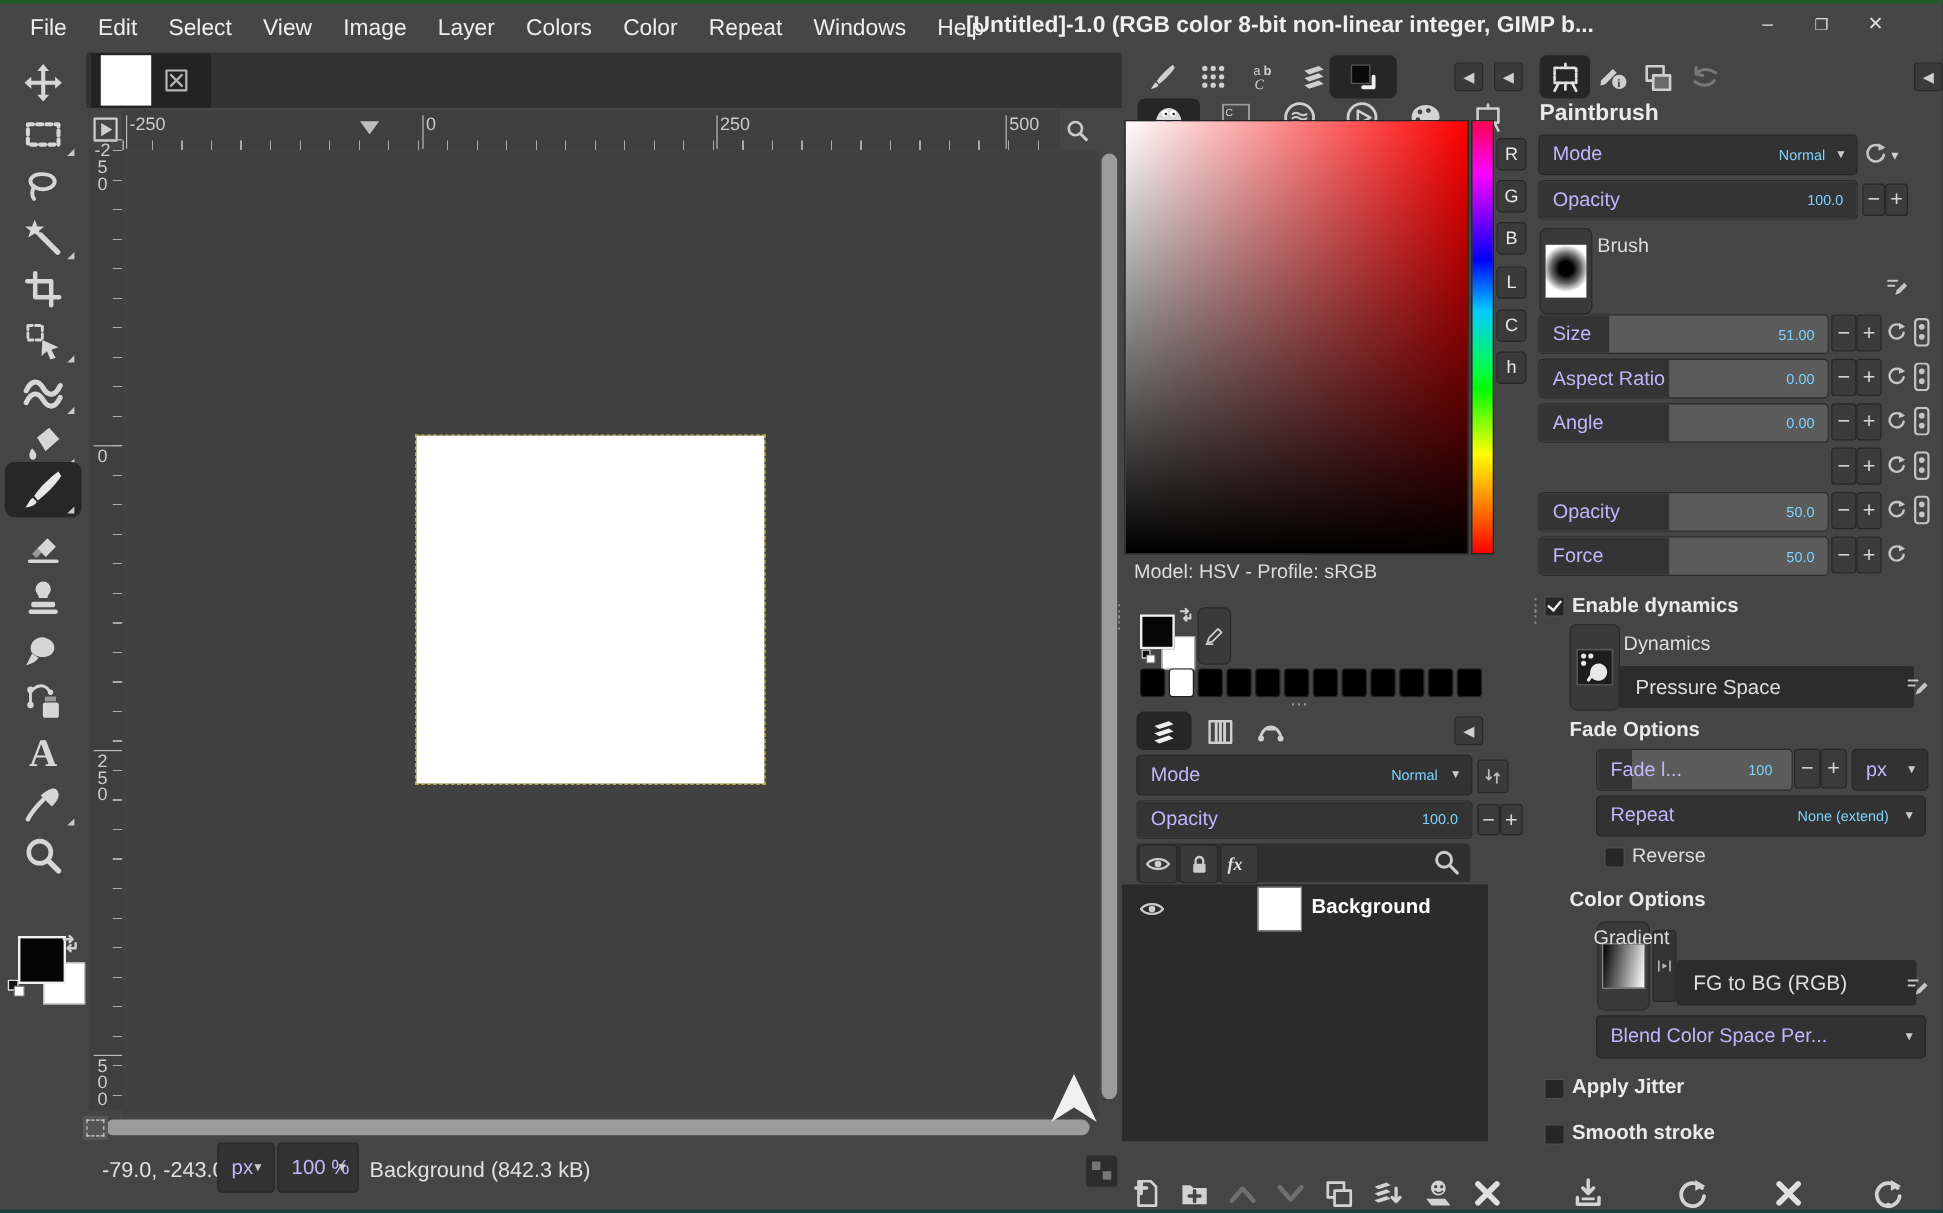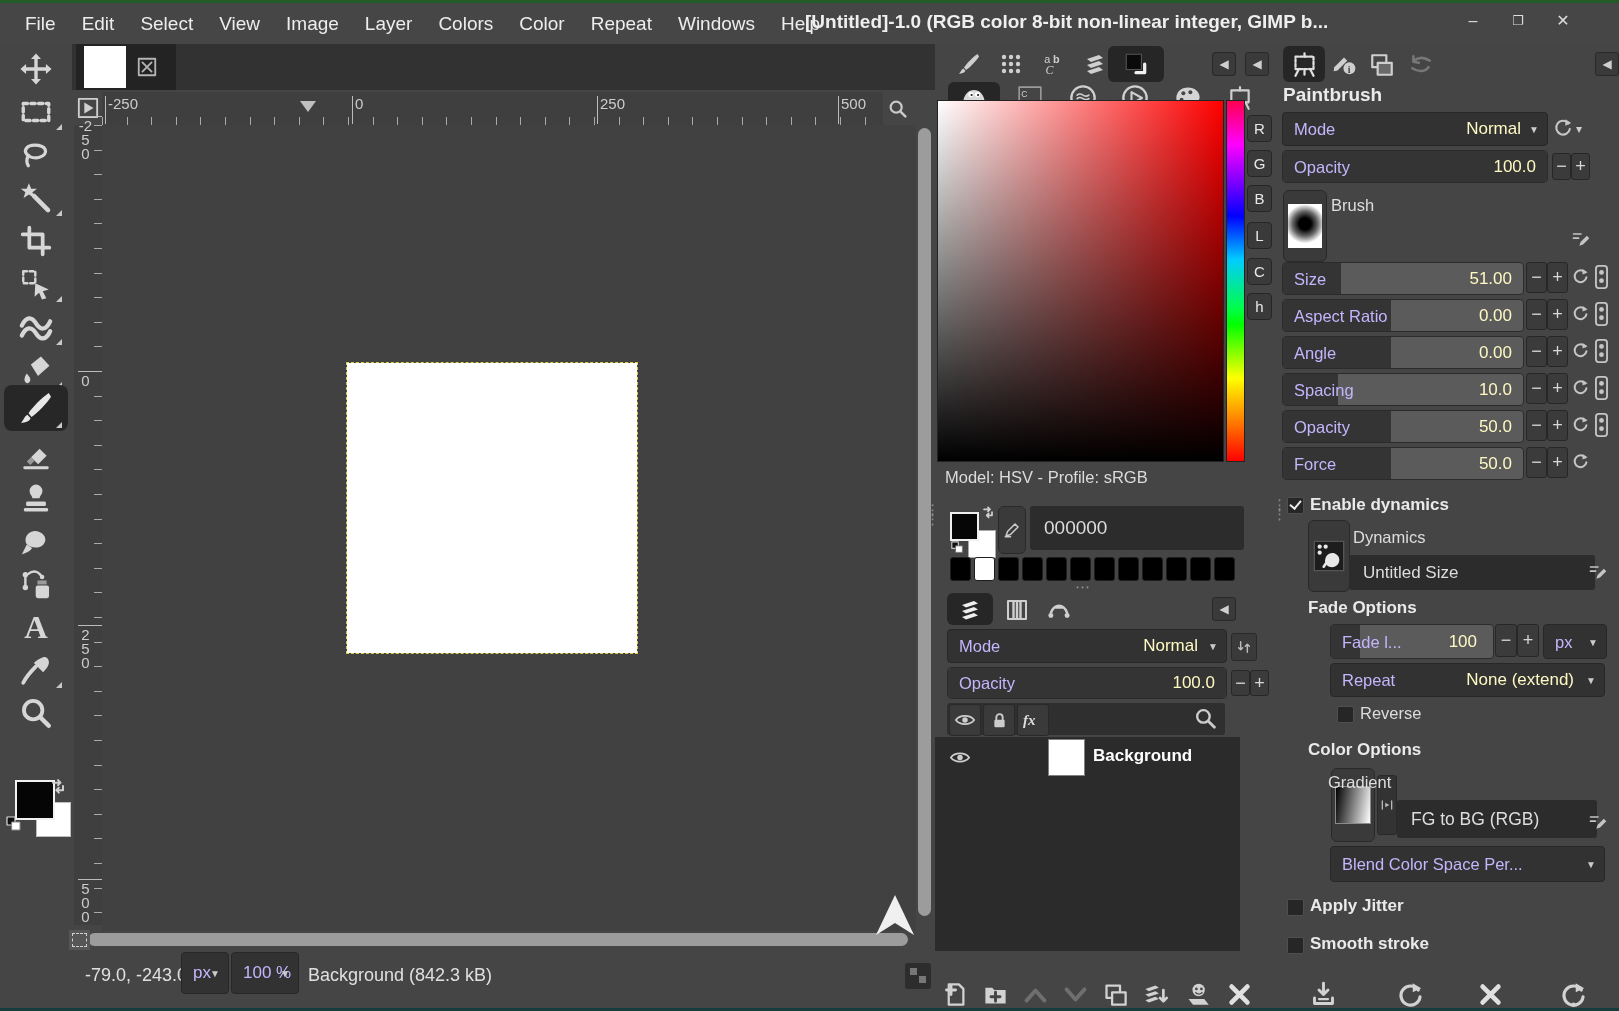--- a/index.html
+++ b/index.html
@@ -33,21 +33,21 @@
   .hlab{position:absolute;top:3px;font-size:15px;color:#cccccc}
   .htick{position:absolute;top:4px;width:1px;height:28px;background:#bbbbbb}
   .vlab{position:absolute;left:4px;width:15px;font-size:15px;line-height:14px;color:#cccccc;
         word-break:break-all;text-align:center}
   .vtick{position:absolute;left:4px;height:1px;width:24px;background:#bbbbbb}
 
   
   .slider{position:absolute;background:#5b5b5b;border:1px solid #2b2b2b;border-radius:4px;overflow:hidden}
   .slider .fill{position:absolute;left:0;top:0;bottom:0;background:#343434}
   .wlab{position:absolute;left:11px;top:50%;transform:translateY(-50%);font-size:16.5px;color:#c4b5fd;white-space:nowrap}
-  .wval{position:absolute;right:11px;top:50%;transform:translateY(-50%);font-size:17px;color:#fef9c3;white-space:nowrap}
+  .wval{position:absolute;right:11px;top:50%;transform:translateY(-50%);font-size:12px;color:#7dd3fc;white-space:nowrap}
   .dd{position:absolute;background:#323232;border:1px solid #272727;border-radius:4px}
   .caret{position:absolute;right:8px;top:50%;transform:translateY(-50%);font-size:10px;color:#cccccc}
   .spin{position:absolute;background:#3b3b3b;border:1px solid #272727;border-radius:3px;color:#d8d8d8;
         text-align:center;font-size:18px}
   .mini-ic{position:absolute}
   .cb{position:absolute;width:15px;height:15px;background:#262626;border:1px solid #4f4f4f;border-radius:2px}
   .cb.on::after{content:"";position:absolute;left:4px;top:0;width:5px;height:9px;
         border:solid #ececec;border-width:0 2px 2px 0;transform:rotate(40deg)}
   .hdr{position:absolute;font-weight:bold;font-size:17px;color:#eaeaea;white-space:nowrap}
   .lbl{position:absolute;font-size:16.5px;color:#dddddd;white-space:nowrap}
@@ -444,21 +444,20 @@
         <rect x="1" y="1" width="8" height="8" fill="#111111" stroke="#cccccc" stroke-width="1.4"></rect>
         <rect x="6" y="6" width="8" height="8" fill="#ffffff" stroke="#777777" stroke-width="1"></rect>
       </svg>
     </span>
   <div class="sqbtn" style="left:998px;top:506px;width:26px;height:46px;border-radius:6px">
     <svg width="18" height="18" viewBox="0 0 24 24">
         <path d="M4 20 L6 14 L16 4 L20 8 L10 18 Z" fill="none" stroke="#cccccc" stroke-width="2"></path>
         <path d="M3 21 H10" stroke="#cccccc" stroke-width="2"></path>
       </svg>
   </div>
-  <div class="fld" style="left:1030px;top:506px;width:200px;height:44px;line-height:44px;padding-left:14px;font-size:19px">000000</div>
 
   <div class="swatch" style="left:950px;top:557px;background:#000000"></div>
   <div class="swatch" style="left:974px;top:557px;background:#ffffff"></div>
   <div class="swatch" style="left:998px;top:557px;background:#000000"></div>
   <div class="swatch" style="left:1022px;top:557px;background:#000000"></div>
   <div class="swatch" style="left:1046px;top:557px;background:#000000"></div>
   <div class="swatch" style="left:1070px;top:557px;background:#000000"></div>
   <div class="swatch" style="left:1094px;top:557px;background:#000000"></div>
   <div class="swatch" style="left:1118px;top:557px;background:#000000"></div>
   <div class="swatch" style="left:1142px;top:557px;background:#000000"></div>
@@ -676,25 +675,20 @@
       </svg>
     </span>
   <span class="mini-ic" style="left:1594px;top:339px">
       <svg width="15" height="24" viewBox="0 0 16 26">
         <rect x="2" y="1" width="12" height="24" rx="3" fill="none" stroke="#c5c5c5" stroke-width="2"></rect>
         <circle cx="8" cy="8" r="2.6" fill="#c5c5c5"></circle>
         <circle cx="8" cy="17" r="2.6" fill="#c5c5c5"></circle>
       </svg>
     </span>
 
-  <div class="slider" style="left:1282px;top:373px;width:240px;height:31px">
-    <span class="fill" style="width:23%"></span>
-    <span class="wlab">Spacing</span>
-    <span class="wval">10.0</span>
-  </div>
   <div class="spin" style="left:1526px;top:373px;width:19px;height:29px;line-height:29px">−</div>
   <div class="spin" style="left:1547px;top:373px;width:19px;height:29px;line-height:29px">+</div>
   <span class="mini-ic" style="left:1571px;top:378px">
       <svg width="19" height="19" viewBox="0 0 24 24">
         <path d="M18 7 A7.5 7.5 0 1 0 19.5 13" fill="none" stroke="#c5c5c5" stroke-width="2.5"></path>
         <polygon points="14.5,2.5 21,6.5 14.5,9.5" fill="#c5c5c5"></polygon>
       </svg>
     </span>
   <span class="mini-ic" style="left:1594px;top:376px">
       <svg width="15" height="24" viewBox="0 0 16 26">
@@ -745,21 +739,21 @@
     <svg width="32" height="32" viewBox="0 0 24 24">
         <rect x="1" y="1" width="22" height="22" fill="#1d1d1d" stroke="#555555"></rect>
         <circle cx="5" cy="5" r="1.6" fill="#e8e8e8"></circle>
         <circle cx="9.5" cy="5" r="1.6" fill="#e8e8e8"></circle>
         <circle cx="5" cy="9.5" r="1.6" fill="#e8e8e8"></circle>
         <path d="M9 16 C9 11 13 9 16 10 C20 11.5 21 16 18 19 C15 21.5 10 21 9 16 Z" fill="#e8e8e8"></path>
         <path d="M8 20 L13 13" stroke="#e8e8e8" stroke-width="2"></path>
       </svg>
   </div>
   <div class="lbl" style="left:1353px;top:528px">Dynamics</div>
-  <div class="fld" style="left:1349px;top:555px;width:232px;height:35px;line-height:35px;padding-left:14px;font-size:17px">Untitled Size</div>
+  <div class="fld" style="left:1349px;top:555px;width:232px;height:35px;line-height:35px;padding-left:14px;font-size:17px">Pressure Space</div>
   <span class="mini-ic" style="left:1588px;top:562px">
       <svg width="20" height="20" viewBox="0 0 24 24">
         <path d="M3 6 H12 M3 11 H9" stroke="#c5c5c5" stroke-width="2"></path>
         <path d="M10 20 L11.5 15.5 L19 8 L22 11 L14.5 18.5 Z" fill="#c5c5c5"></path>
       </svg>
     </span>
 
   <div class="hdr" style="left:1308px;top:598px">Fade Options</div>
   <div class="slider" style="left:1330px;top:624px;width:162px;height:33px">
     <span class="fill" style="width:18%"></span>

